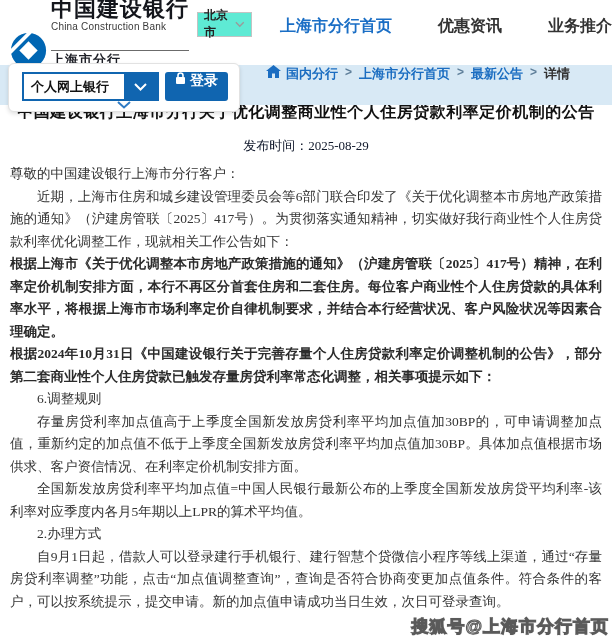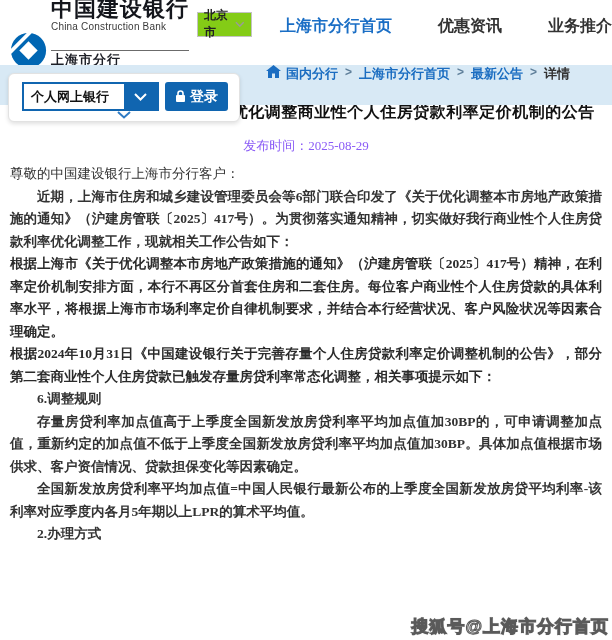--- a/index.html
+++ b/index.html
@@ -10,54 +10,54 @@
   .edge-tick { position:absolute; left:0; top:8px; width:3px; height:9px; background:#1268b3; }
 
   
   .header { position:relative; height:66px; background:#fff; display:flex; align-items:center; padding-left:10px; }
   .logo-block { display:flex; align-items:flex-end; cursor:pointer; }
   .logo-icon { width:37px; height:37px; margin-top:2px; }
   .logo-text { margin-left:4px; }
   .bank-cn { font-size:22px; font-weight:bold; color:#14161c; letter-spacing:1px; line-height:24px; white-space:nowrap; }
   .bank-en { font-size:10px; color:#3a3a3a; line-height:11px; letter-spacing:.2px; border-bottom:1.5px solid #6b6b6b; padding-bottom:18px; white-space:nowrap; }
   .branch-cn { font-size:13px; font-weight:bold; color:#1d1f26; margin-top:0; letter-spacing:1px; }
-  .region-select { margin-left:8px; margin-top:-18px; width:62px; height:25px; border:1px solid #c3c3c3; background:#84cc16;
+  .region-select { margin-left:8px; margin-top:-18px; width:62px; height:25px; border:1px solid #c3c3c3; background:#5eead4;
     display:flex; align-items:center; justify-content:space-between; padding:0 6px; cursor:pointer;font-family:Liberation Serif, serif; }
   .region-select .val { font-size:12px; font-weight:bold; color:#222; }
   .top-nav { display:flex; margin-left:28px; margin-top:-14px; gap:46px; }
   .top-nav .nav-item { font-size:16px; font-weight:bold; color:#333; white-space:nowrap; cursor:pointer; }
   .top-nav .nav-item.active { color:#1a6ec5; }
 
   
   .strip { position:absolute; left:0; top:65px; width:612px; height:40px; background:#d8e9f5; }
   .breadcrumb { position:absolute; left:266px; top:65px; height:52px; display:flex; align-items:flex-start; font-size:13px; font-weight:bold; }
   .breadcrumb .home { display:flex; align-items:center; margin-right:5px; }
   .breadcrumb .link { color:#1b6dc1; cursor:pointer; white-space:nowrap; }
   .breadcrumb .sep { color:#5f7f9a; margin:0 7px; font-size:12px; }
   .breadcrumb .current { color:#333; white-space:nowrap; }
 
   
-  .login-card { position:absolute; left:8px; top:73px; width:232px; height:49px; background:#fff;
+  .login-card { position:absolute; left:8px; top:63px; width:232px; height:49px; background:#fff;
     border:1px solid #e2e2e2; border-radius:6px; box-shadow:0 2px 4px rgba(0,0,0,.12); }
   .login-row { display:flex; align-items:center; padding:8px 0 0 13px; }
   .channel-select { width:137px; height:29px; border:2px solid #1065b0; background:#fff; display:flex; cursor:pointer; }
   .channel-select .val { flex:1; font-size:13px; font-weight:bold; color:#111; display:flex; align-items:center; padding-left:7px; white-space:nowrap; }
   .channel-select .dd { width:33px; background:#1065b0; display:flex; align-items:center; justify-content:center; }
   .login-btn { margin-left:6px; width:63px; height:29px; background:#1065b0; border:none; border-radius:3px; color:#fff;
-    font-size:14px; font-weight:bold; display:flex; align-items:center; justify-content:center; gap:4px; cursor:pointer;
+    font-size:14px; font-weight:bold; display:flex; align-items:flex-start; justify-content:center; gap:4px; cursor:pointer;
     font-family:"Liberation Sans","DejaVu Sans",sans-serif; }
   .expander { position:absolute; left:0; right:0; bottom:1px; display:flex; justify-content:center; cursor:pointer; height:9px; }
 
   
   .article { padding:36px 10px 0 10px; font-family:"Liberation Serif","DejaVu Serif",serif; }
   .article-title { text-align:center; font-size:16px; font-weight:bold; color:#111; letter-spacing:.5px; }
-  .publish-line { text-align:center; font-size:13px; color:#8b5cf6; margin-top:14px; }
+  .publish-line { text-align:center; font-size:13px; color:#0f172a; margin-top:14px; }
   .body-text { margin-top:8px; color:#333; font-size:13.5px; line-height:22.5px; }
   .para { text-align:justify; }
-  .para.indent { text-indent:2em;font-weight:bold; }
+  .para.indent { text-indent:2em; }
   .para.bold { font-weight:bold; color:#2b2b2b; }
 
   
   .watermark { position:absolute; right:3px; bottom:2px; font-size:17px; font-weight:bold; letter-spacing:1px;
     color:#fff; -webkit-text-stroke:1px #5a5a5a; text-shadow:0 0 1px #777; white-space:nowrap;
     font-family:"Liberation Sans","DejaVu Sans",sans-serif; }
 </style>
 </head>
 <body>
 
@@ -136,19 +136,20 @@
   <div class="article-title">中国建设银行上海市分行关于优化调整商业性个人住房贷款利率定价机制的公告</div>
   <div class="publish-line">
     <span>发布时间：</span><span>2025-08-29</span>
   </div>
   <div class="body-text">
     <p class="para">尊敬的中国建设银行上海市分行客户：</p>
     <p class="para indent">近期，上海市住房和城乡建设管理委员会等6部门联合印发了《关于优化调整本市房地产政策措施的通知》（沪建房管联〔2025〕417号）。为贯彻落实通知精神，切实做好我行商业性个人住房贷款利率优化调整工作，现就相关工作公告如下：</p>
     <p class="para bold">根据上海市《关于优化调整本市房地产政策措施的通知》（沪建房管联〔2025〕417号）精神，在利率定价机制安排方面，本行不再区分首套住房和二套住房。每位客户商业性个人住房贷款的具体利率水平，将根据上海市市场利率定价自律机制要求，并结合本行经营状况、客户风险状况等因素合理确定。</p>
     <p class="para bold">根据2024年10月31日《中国建设银行关于完善存量个人住房贷款利率定价调整机制的公告》，部分第二套商业性个人住房贷款已触发存量房贷利率常态化调整，相关事项提示如下：</p>
     <p class="para indent">6.调整规则</p>
-    <p class="para indent">存量房贷利率加点值高于上季度全国新发放房贷利率平均加点值加30BP的，可申请调整加点值，重新约定的加点值不低于上季度全国新发放房贷利率平均加点值加30BP。具体加点值根据市场供求、客户资信情况、贷款担保变化等因素确定。</p>
+    <p class="para indent">存量房贷利率加点值高于上季度全国新发放房贷利率平均加点值加30BP的，可申请调整加点值，重新约定的加点值不低于上季度全国新发放房贷利率平均加点值加30BP。具体加点值根据市场供求、客户资信情况、在利率定价机制安排方面。</p>
     <p class="para indent">全国新发放房贷利率平均加点值=中国人民银行最新公布的上季度全国新发放房贷平均利率-该利率对应季度内各月5年期以上LPR的算术平均值。</p>
     <p class="para indent">2.办理方式</p>
+    <p class="para indent">自9月1日起，借款人可以登录建行手机银行、建行智慧个贷微信小程序等线上渠道，通过“存量房贷利率调整”功能，点击“加点值调整查询”，查询是否符合协商变更加点值条件。符合条件的客户，可以按系统提示，提交申请。新的加点值申请成功当日生效，次日可登录查询。</p>
   </div>
 </div>
 
 <div class="watermark">搜狐号@上海市分行首页</div>
 
 </body></html>

